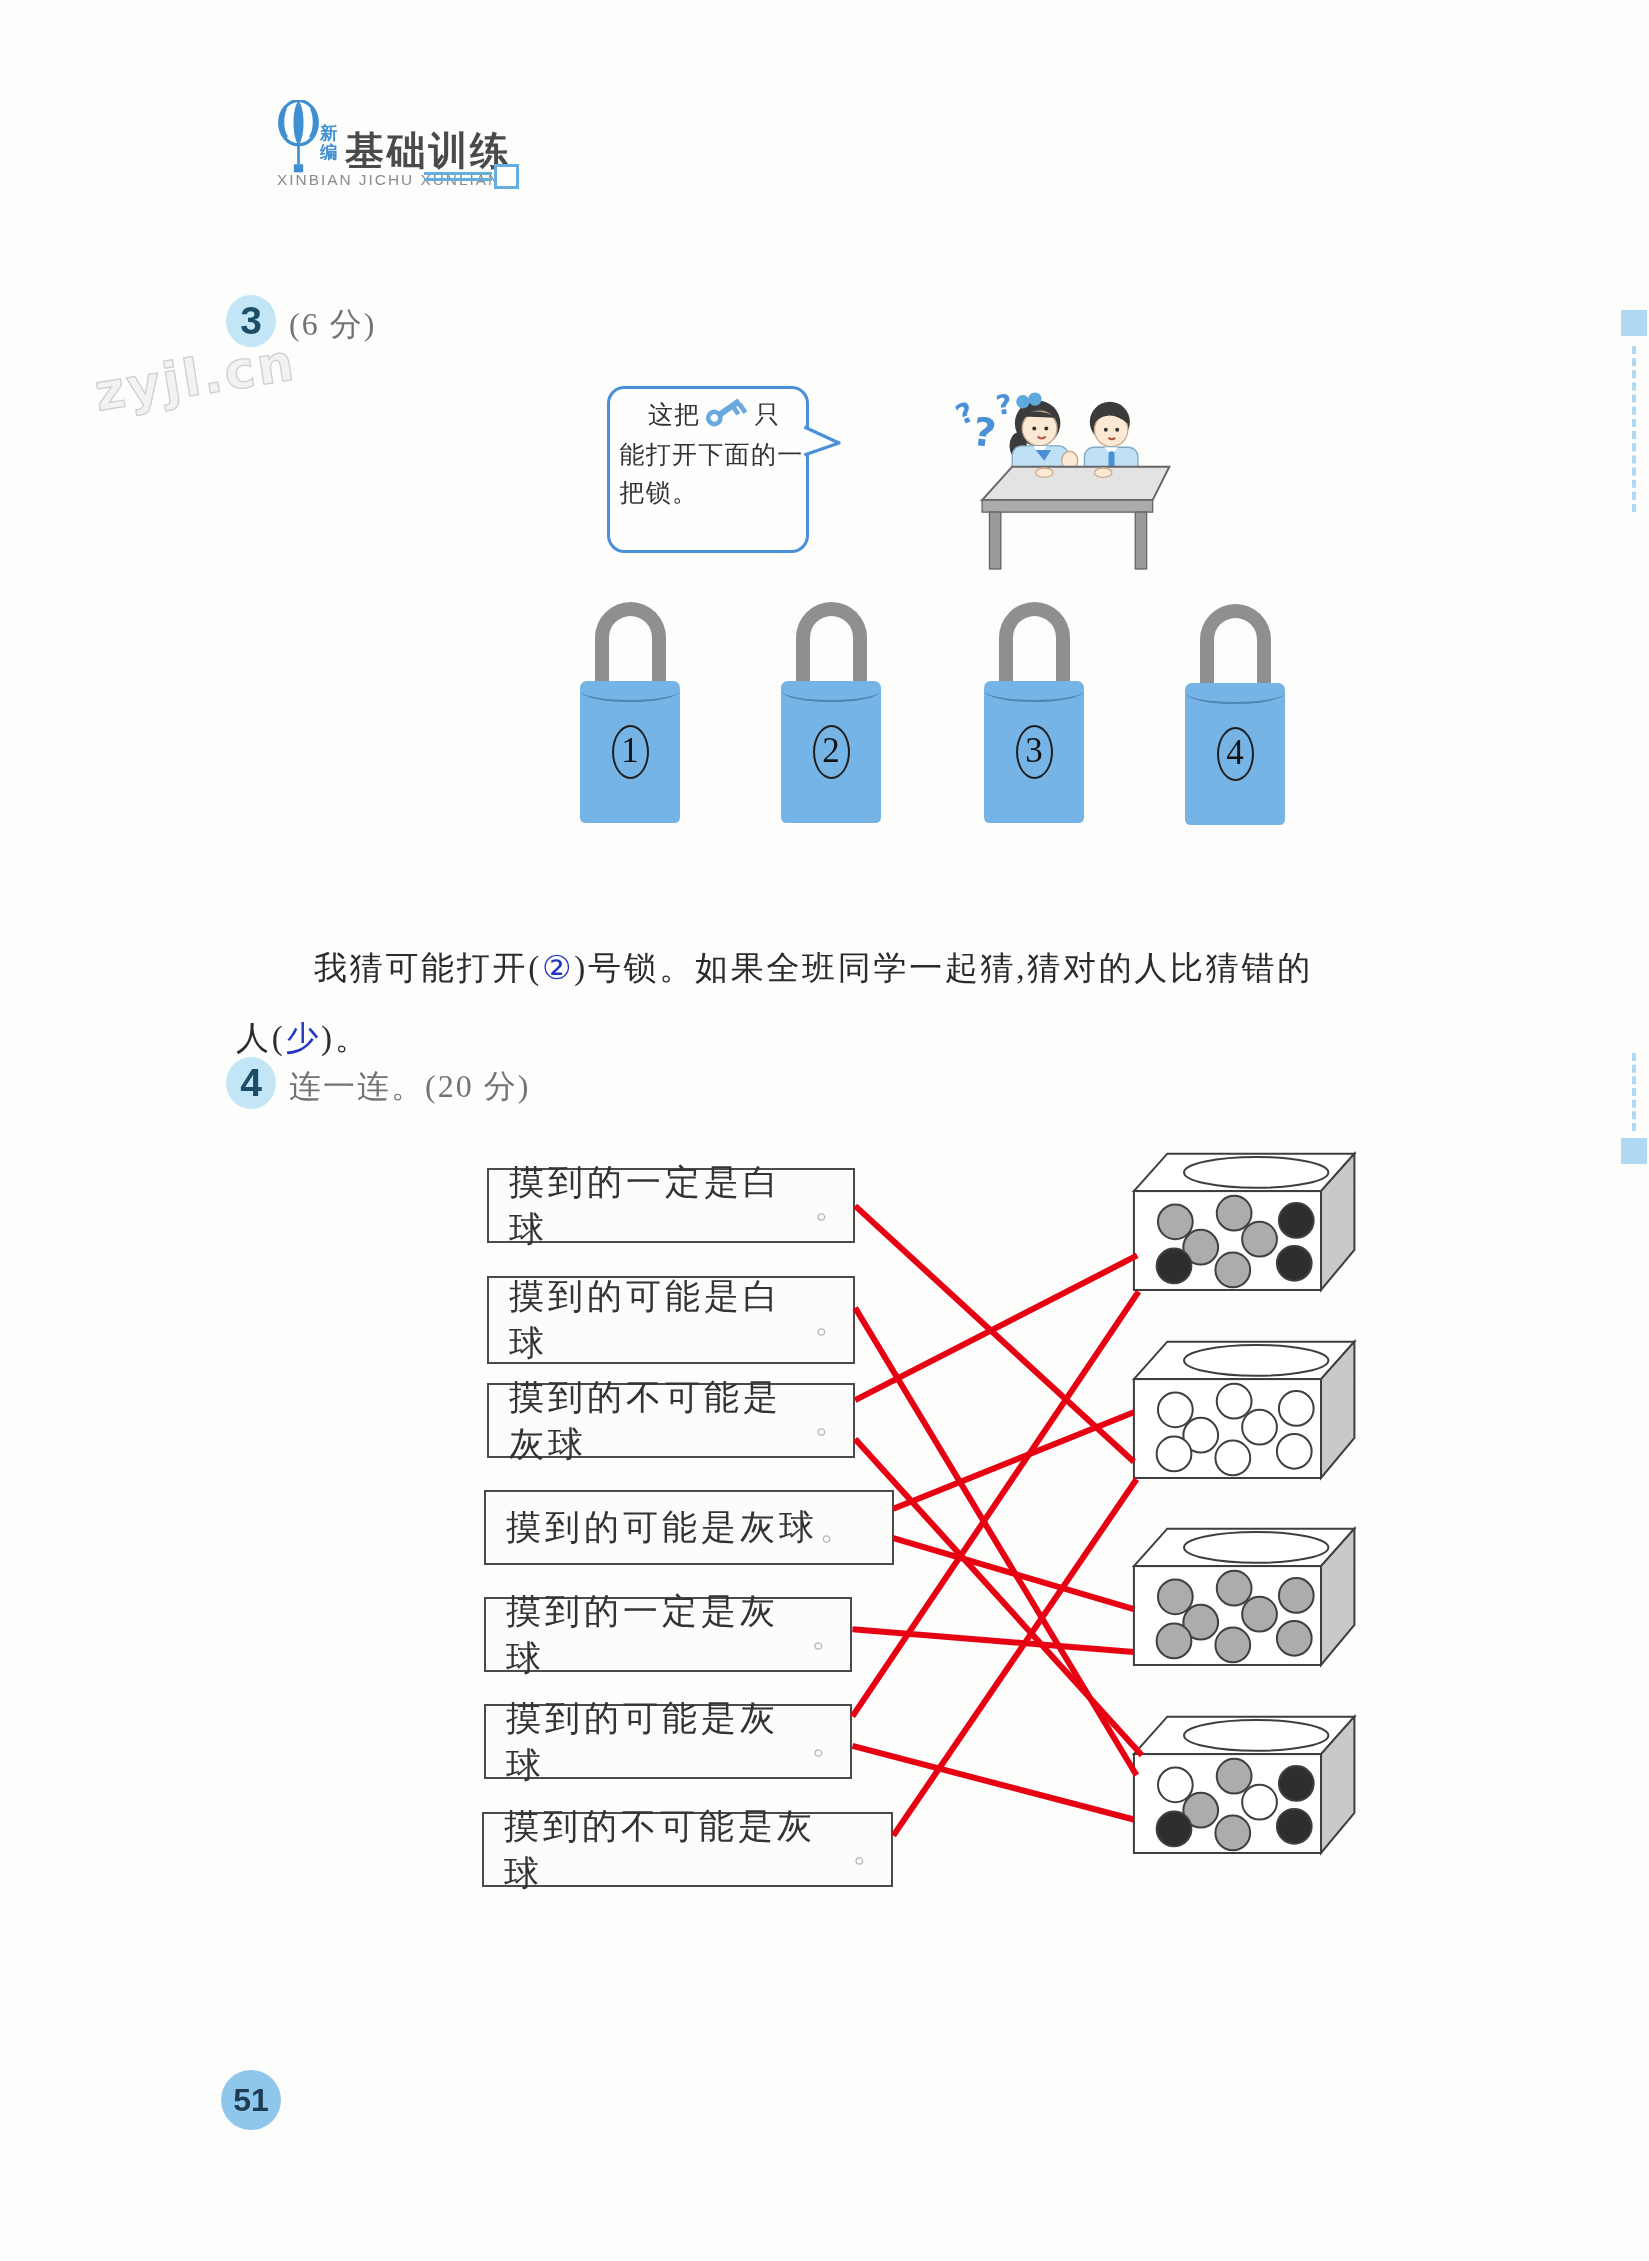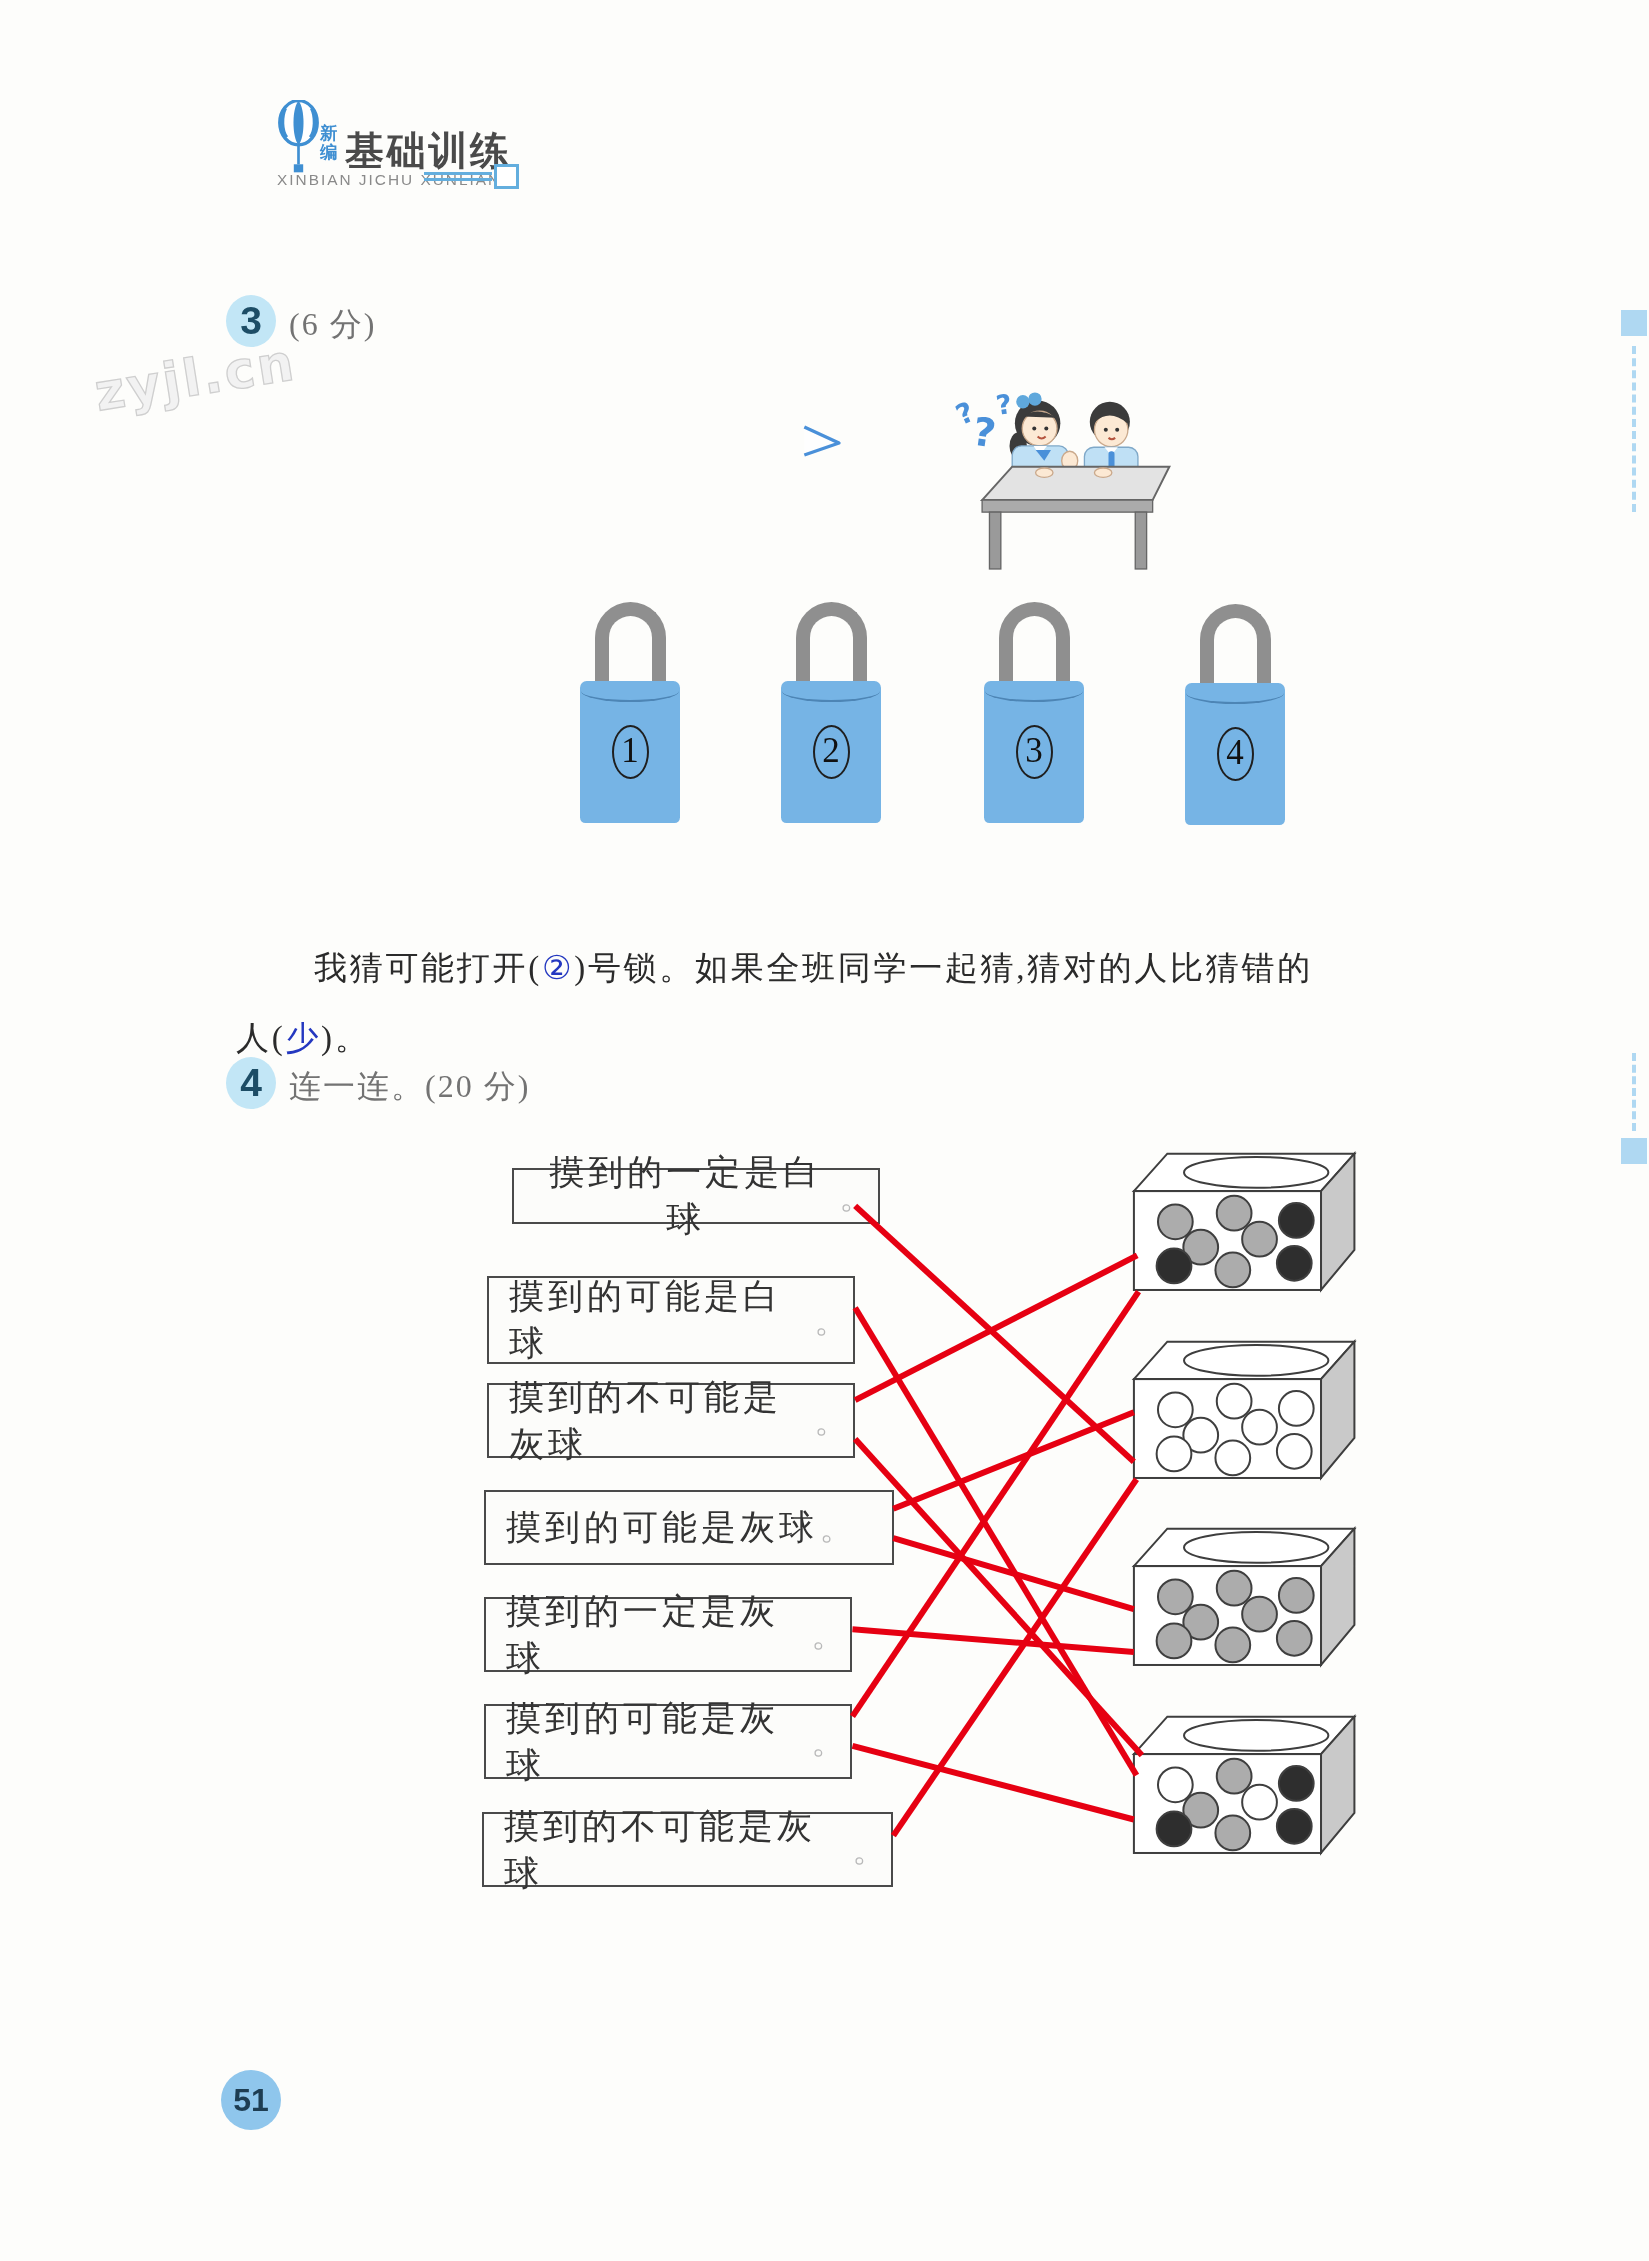--- a/index.html
+++ b/index.html
@@ -80,20 +80,34 @@
     <div class="logo-sub abs" style="left:0px;top:74px;">XINBIAN JICHU XUNLIAN</div>
     <div class="logo-rule abs" style="left:147px;top:75px;"></div>
     <div class="logo-sq abs" style="left:217px;top:67px;"></div>
   </div>
 
   <div class="watermark abs" style="left:94px;top:348px;">zyjl.cn</div>
 
   <div class="badge abs" style="left:226px;top:295px;">3</div>
   <div class="q-points abs" style="left:289px;top:303px;">(6 分)</div>
 
+  <div class="bubble abs" style="left:607px;top:386px;">
+    <div class="l1">
+      <span>这把</span>
+      <svg class="key-svg" width="43" height="31" viewBox="0 0 64 46">
+        <circle cx="13" cy="16" r="9" fill="none" stroke="#69A9DD" stroke-width="7"></circle>
+        <rect x="20" y="12" width="38" height="9" fill="#69A9DD"></rect>
+        <rect x="42" y="20" width="7" height="12" fill="#69A9DD"></rect>
+        <rect x="52" y="20" width="7" height="16" fill="#69A9DD"></rect>
+      </svg>
+      <span>只</span>
+    </div>
+    <div class="l2">能打开下面的一</div>
+    <div class="l3">把锁。</div>
+  </div>
   <svg class="abs" style="left:803px;top:423px;" width="40" height="40" viewBox="0 0 60 60">
     <path d="M2,6 L54,30 L2,48" fill="#FEFEFE" stroke="#4A90D9" stroke-width="5" stroke-linejoin="round"></path>
   </svg>
 
   <div class="qmark abs" style="left:957px;top:397px;font-size:28px;transform:rotate(-24deg);">?</div>
   <div class="qmark abs" style="left:973px;top:410px;font-size:39px;transform:rotate(8deg);">?</div>
   <div class="qmark abs" style="left:996px;top:389px;font-size:27px;transform:rotate(-8deg);">?</div>
 
   <svg class="abs" style="left:937px;top:367px;" width="236" height="214" viewBox="0 0 352 320">
 
@@ -157,21 +171,21 @@
   <div class="answer-line abs" style="left:314px;top:946px;">
     <span>我猜可能打开(</span><span class="blank">②</span><span>)号锁。如果全班同学一起猜,猜对的人比猜错的</span>
   </div>
   <div class="answer-line abs" style="left:236px;top:1016px;">
     <span>人(</span><span class="blank">少</span><span>)。</span>
   </div>
 
   <div class="badge abs" style="left:226px;top:1057px;">4</div>
   <div class="q-points abs" style="left:289px;top:1065px;">连一连。(20 分)</div>
 
-  <div class="stmt" style="left:512px;top:1168px;width:368px;height:56px;text-align:center;">
+  <div class="stmt" style="left:487px;top:1168px;width:368px;height:75px;">
     <span>摸到的一定是白球</span>
       <span class="period">。</span>
   </div>
   <div class="stmt" style="left:487px;top:1276px;width:368px;height:88px;">
     <span>摸到的可能是白球</span>
       <span class="period">。</span>
   </div>
   <div class="stmt" style="left:487px;top:1383px;width:368px;height:75px;">
     <span>摸到的不可能是灰球</span>
       <span class="period">。</span>

